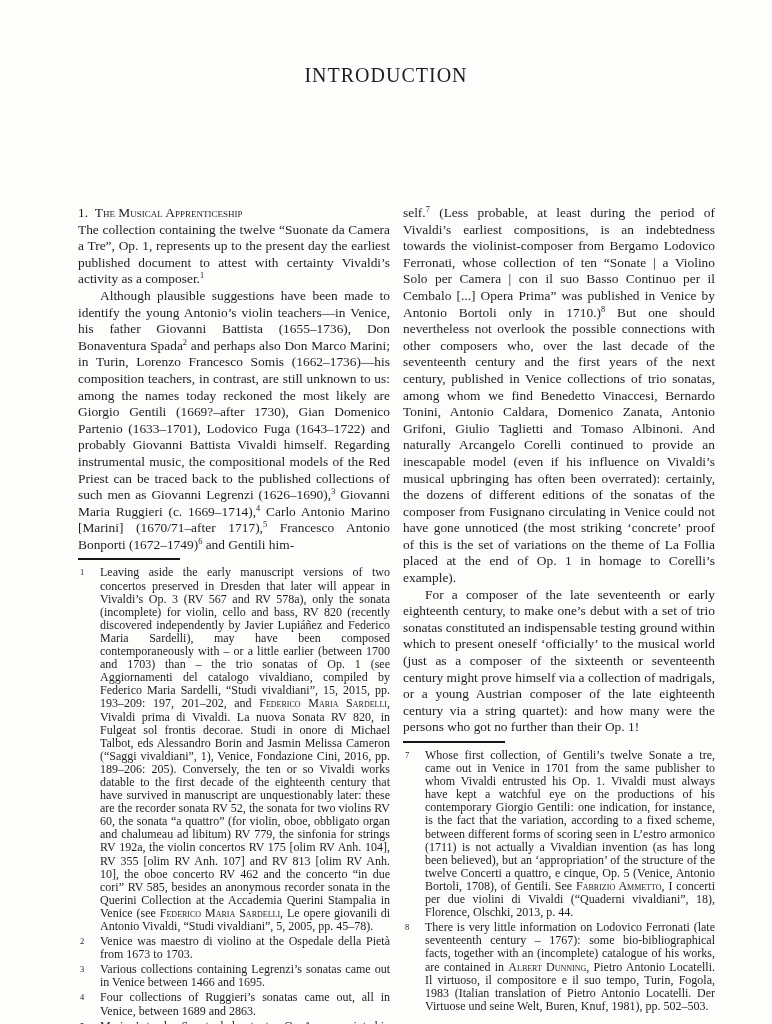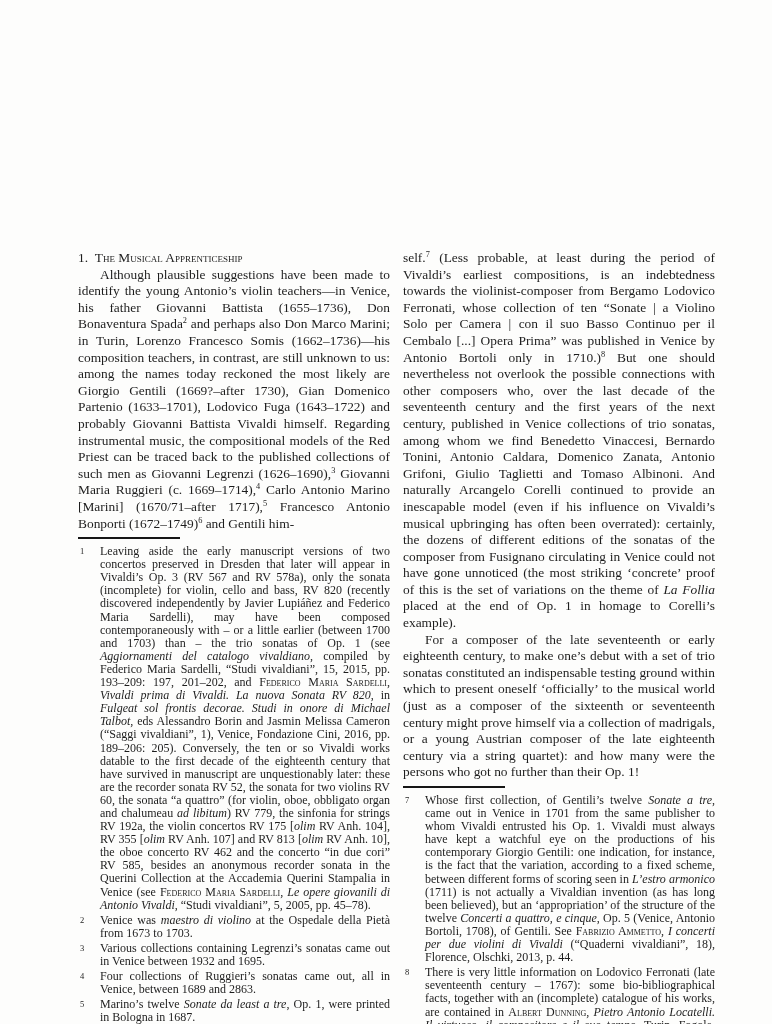--- a/index.html
+++ b/index.html
@@ -19,21 +19,20 @@
     font-size:20px;
     letter-spacing:1px;
     font-weight:normal;
   }
   .columns{
     position:absolute;
     top:205px;left:78px;
     width:637px;height:763px;
     display:flex;
     gap:13px;
-    margin-top:45px;
   }
   .col{
     width:312px;
     height:100%;
     display:flex;
     flex-direction:column;
   }
   .body p.para{
     margin:0;
     font-size:13.4px;
@@ -42,21 +41,21 @@
     hyphens:auto;
     -webkit-hyphens:auto;
   }
   p.para.indent{text-indent:22px;}
   p.para.heading{
     text-align:left;
     text-indent:0;
     hyphens:none;
   }
   .sc{font-variant:small-caps;}
-  .i{font-style:italic;}
+  .i{}
   .sup{
     font-size:0.62em;
     vertical-align:super;
     line-height:0;
   }
   .fnsec{
     margin-top:auto;
     padding-top:5px;
   }
   .fnrule{
@@ -84,40 +83,42 @@
     line-height:13.1px;
     text-align:justify;
     hyphens:auto;
     -webkit-hyphens:auto;
   }
 </style>
 </head>
 <body>
 
 <div class="page">
+  <div class="title">INTRODUCTION</div>
   <div class="columns">
     <div class="col">
       <div class="body">
           <p class="para heading"><span>1. </span><span class="sc">The Musical Apprenticeship</span></p>
+          <p class="para"><span>The collection containing the twelve “Suonate da Camera a Tre”, Op. 1, represents up to the present day the earliest published document to attest with certainty Vivaldi’s activity as a composer.</span><span class="sup">1</span></p>
           <p class="para indent"><span>Although plausible suggestions have been made to identify the young Antonio’s violin teachers—in Venice, his father Giovanni Battista (1655–1736), Don Bonaventura Spada</span><span class="sup">2</span><span> and perhaps also Don Marco Marini; in Turin, Lorenzo Francesco Somis (1662–1736)—his composition teachers, in contrast, are still unknown to us: among the names today reckoned the most likely are Giorgio Gentili (1669?–after 1730), Gian Domenico Partenio (1633–1701), Lodovico Fuga (1643–1722) and probably Giovanni Battista Vivaldi himself. Regarding instrumental music, the compositional models of the Red Priest can be traced back to the published collections of such men as Giovanni Legrenzi (1626–1690),</span><span class="sup">3</span><span> Giovanni Maria Ruggieri (c. 1669–1714),</span><span class="sup">4</span><span> Carlo Antonio Marino [Marini] (1670/71–after 1717),</span><span class="sup">5</span><span> Francesco Antonio Bonporti (1672–1749)</span><span class="sup">6</span><span> and Gentili him-</span></p>
         </div>
       <div class="fnsec">
         <div class="fnrule"></div>
         <div class="fnlist">
             <div class="footnote">
               <span class="fn-num">1</span>
               <span class="fn-text"><span>Leaving aside the early manuscript versions of two concertos preserved in Dresden that later will appear in Vivaldi’s Op. 3 (RV 567 and RV 578a), only the sonata (incomplete) for violin, cello and bass, RV 820 (recently discovered independently by Javier Lupiáñez and Federico Maria Sardelli), may have been composed contemporaneously with – or a little earlier (between 1700 and 1703) than – the trio sonatas of Op. 1 (see </span><span class="i">Aggiornamenti del catalogo vivaldiano</span><span>, compiled by Federico Maria Sardelli, “Studi vivaldiani”, 15, 2015, pp. 193–209: 197, 201–202, and </span><span class="sc">Federico Maria Sardelli</span><span>, </span><span class="i">Vivaldi prima di Vivaldi. La nuova Sonata RV 820</span><span>, in </span><span class="i">Fulgeat sol frontis decorae. Studi in onore di Michael Talbot</span><span>, eds Alessandro Borin and Jasmin Melissa Cameron (“Saggi vivaldiani”, 1), Venice, Fondazione Cini, 2016, pp. 189–206: 205). Conversely, the ten or so Vivaldi works datable to the first decade of the eighteenth century that have survived in manuscript are unquestionably later: these are the recorder sonata RV 52, the sonata for two violins RV 60, the sonata “a quattro” (for violin, oboe, obbligato organ and chalumeau </span><span class="i">ad libitum</span><span>) RV 779, the sinfonia for strings RV 192a, the violin concertos RV 175 [</span><span class="i">olim</span><span> RV Anh. 104], RV 355 [</span><span class="i">olim</span><span> RV Anh. 107] and RV 813 [</span><span class="i">olim</span><span> RV Anh. 10], the oboe concerto RV 462 and the concerto “in due cori” RV 585, besides an anonymous recorder sonata in the Querini Collection at the Accademia Querini Stampalia in Venice (see </span><span class="sc">Federico Maria Sardelli</span><span>, </span><span class="i">Le opere giovanili di Antonio Vivaldi</span><span>, “Studi vivaldiani”, 5, 2005, pp. 45–78).</span></span>
             </div>
             <div class="footnote">
               <span class="fn-num">2</span>
               <span class="fn-text"><span>Venice was </span><span class="i">maestro di violino</span><span> at the Ospedale della Pietà from 1673 to 1703.</span></span>
             </div>
             <div class="footnote">
               <span class="fn-num">3</span>
-              <span class="fn-text"><span>Various collections containing Legrenzi’s sonatas came out in Venice between 1932 and 1695.</span></span>
+              <span class="fn-text"><span>Various collections containing Legrenzi’s sonatas came out in Venice between 1466 and 1695.</span></span>
             </div>
             <div class="footnote">
               <span class="fn-num">4</span>
               <span class="fn-text"><span>Four collections of Ruggieri’s sonatas came out, all in Venice, between 1689 and 2863.</span></span>
             </div>
             <div class="footnote">
               <span class="fn-num">5</span>
               <span class="fn-text"><span>Marino’s twelve </span><span class="i">Sonate da least a tre</span><span>, Op. 1, were printed in Bologna in 1687.</span></span>
             </div>
             <div class="footnote">

